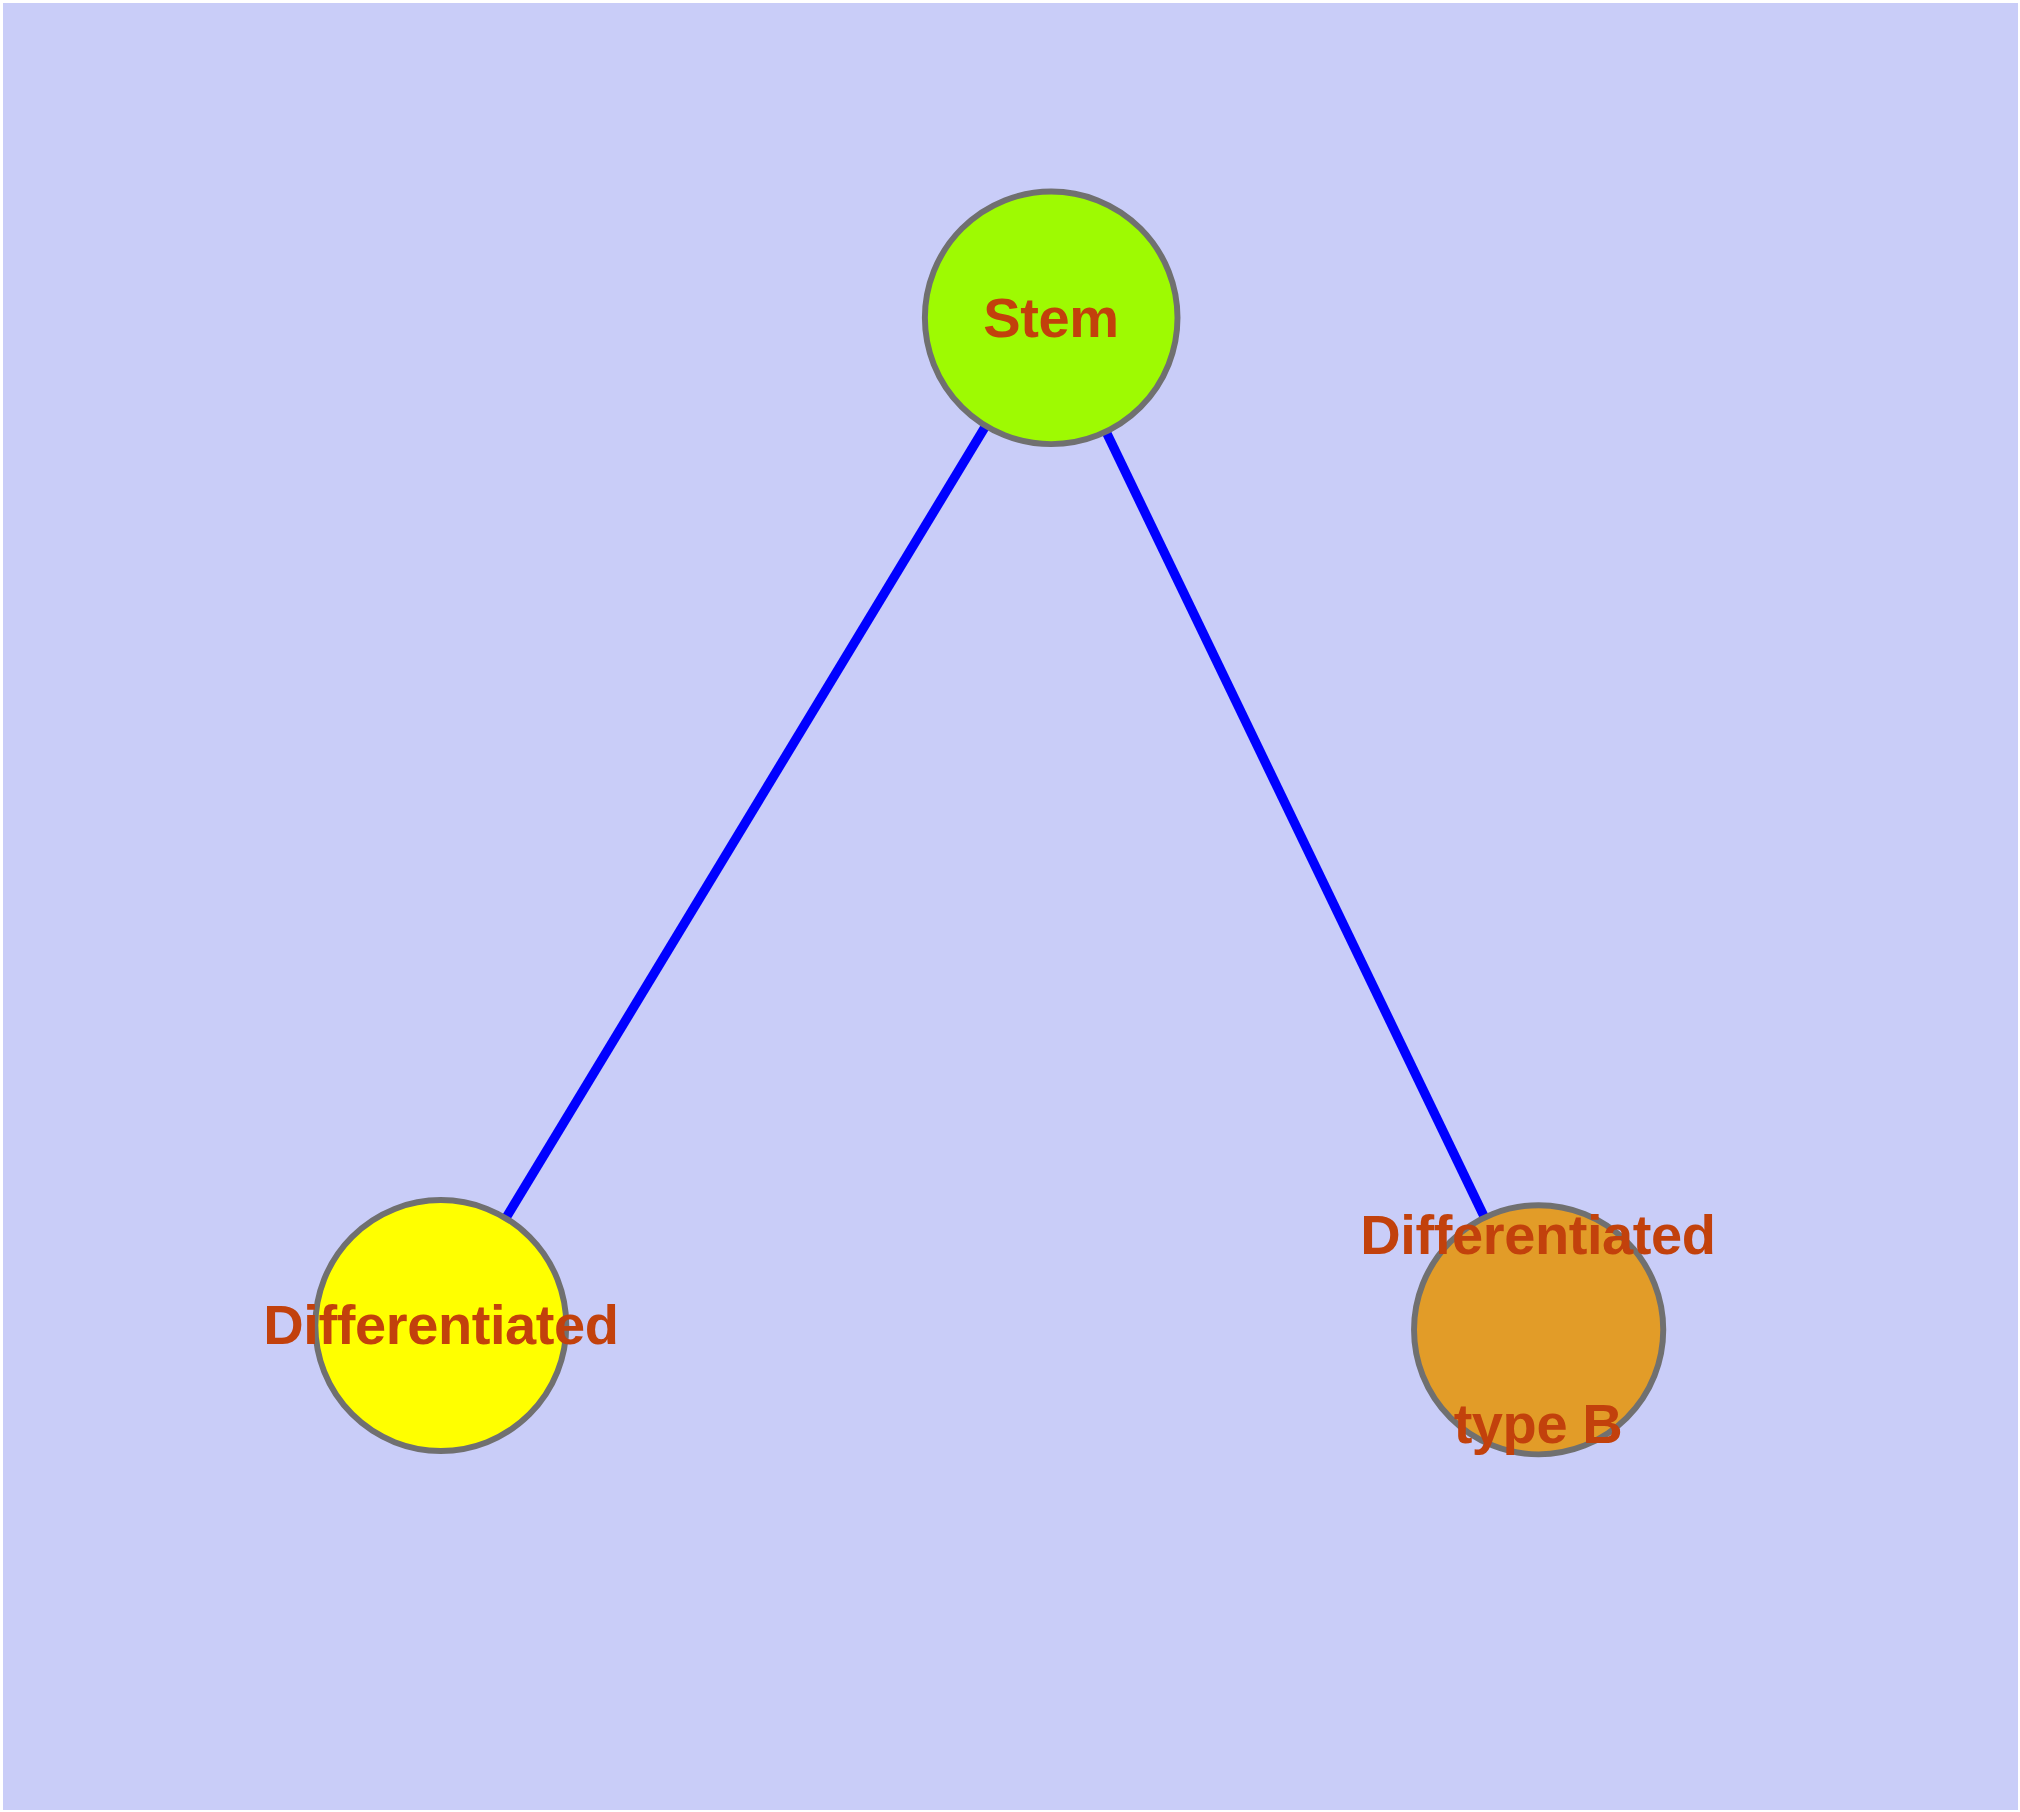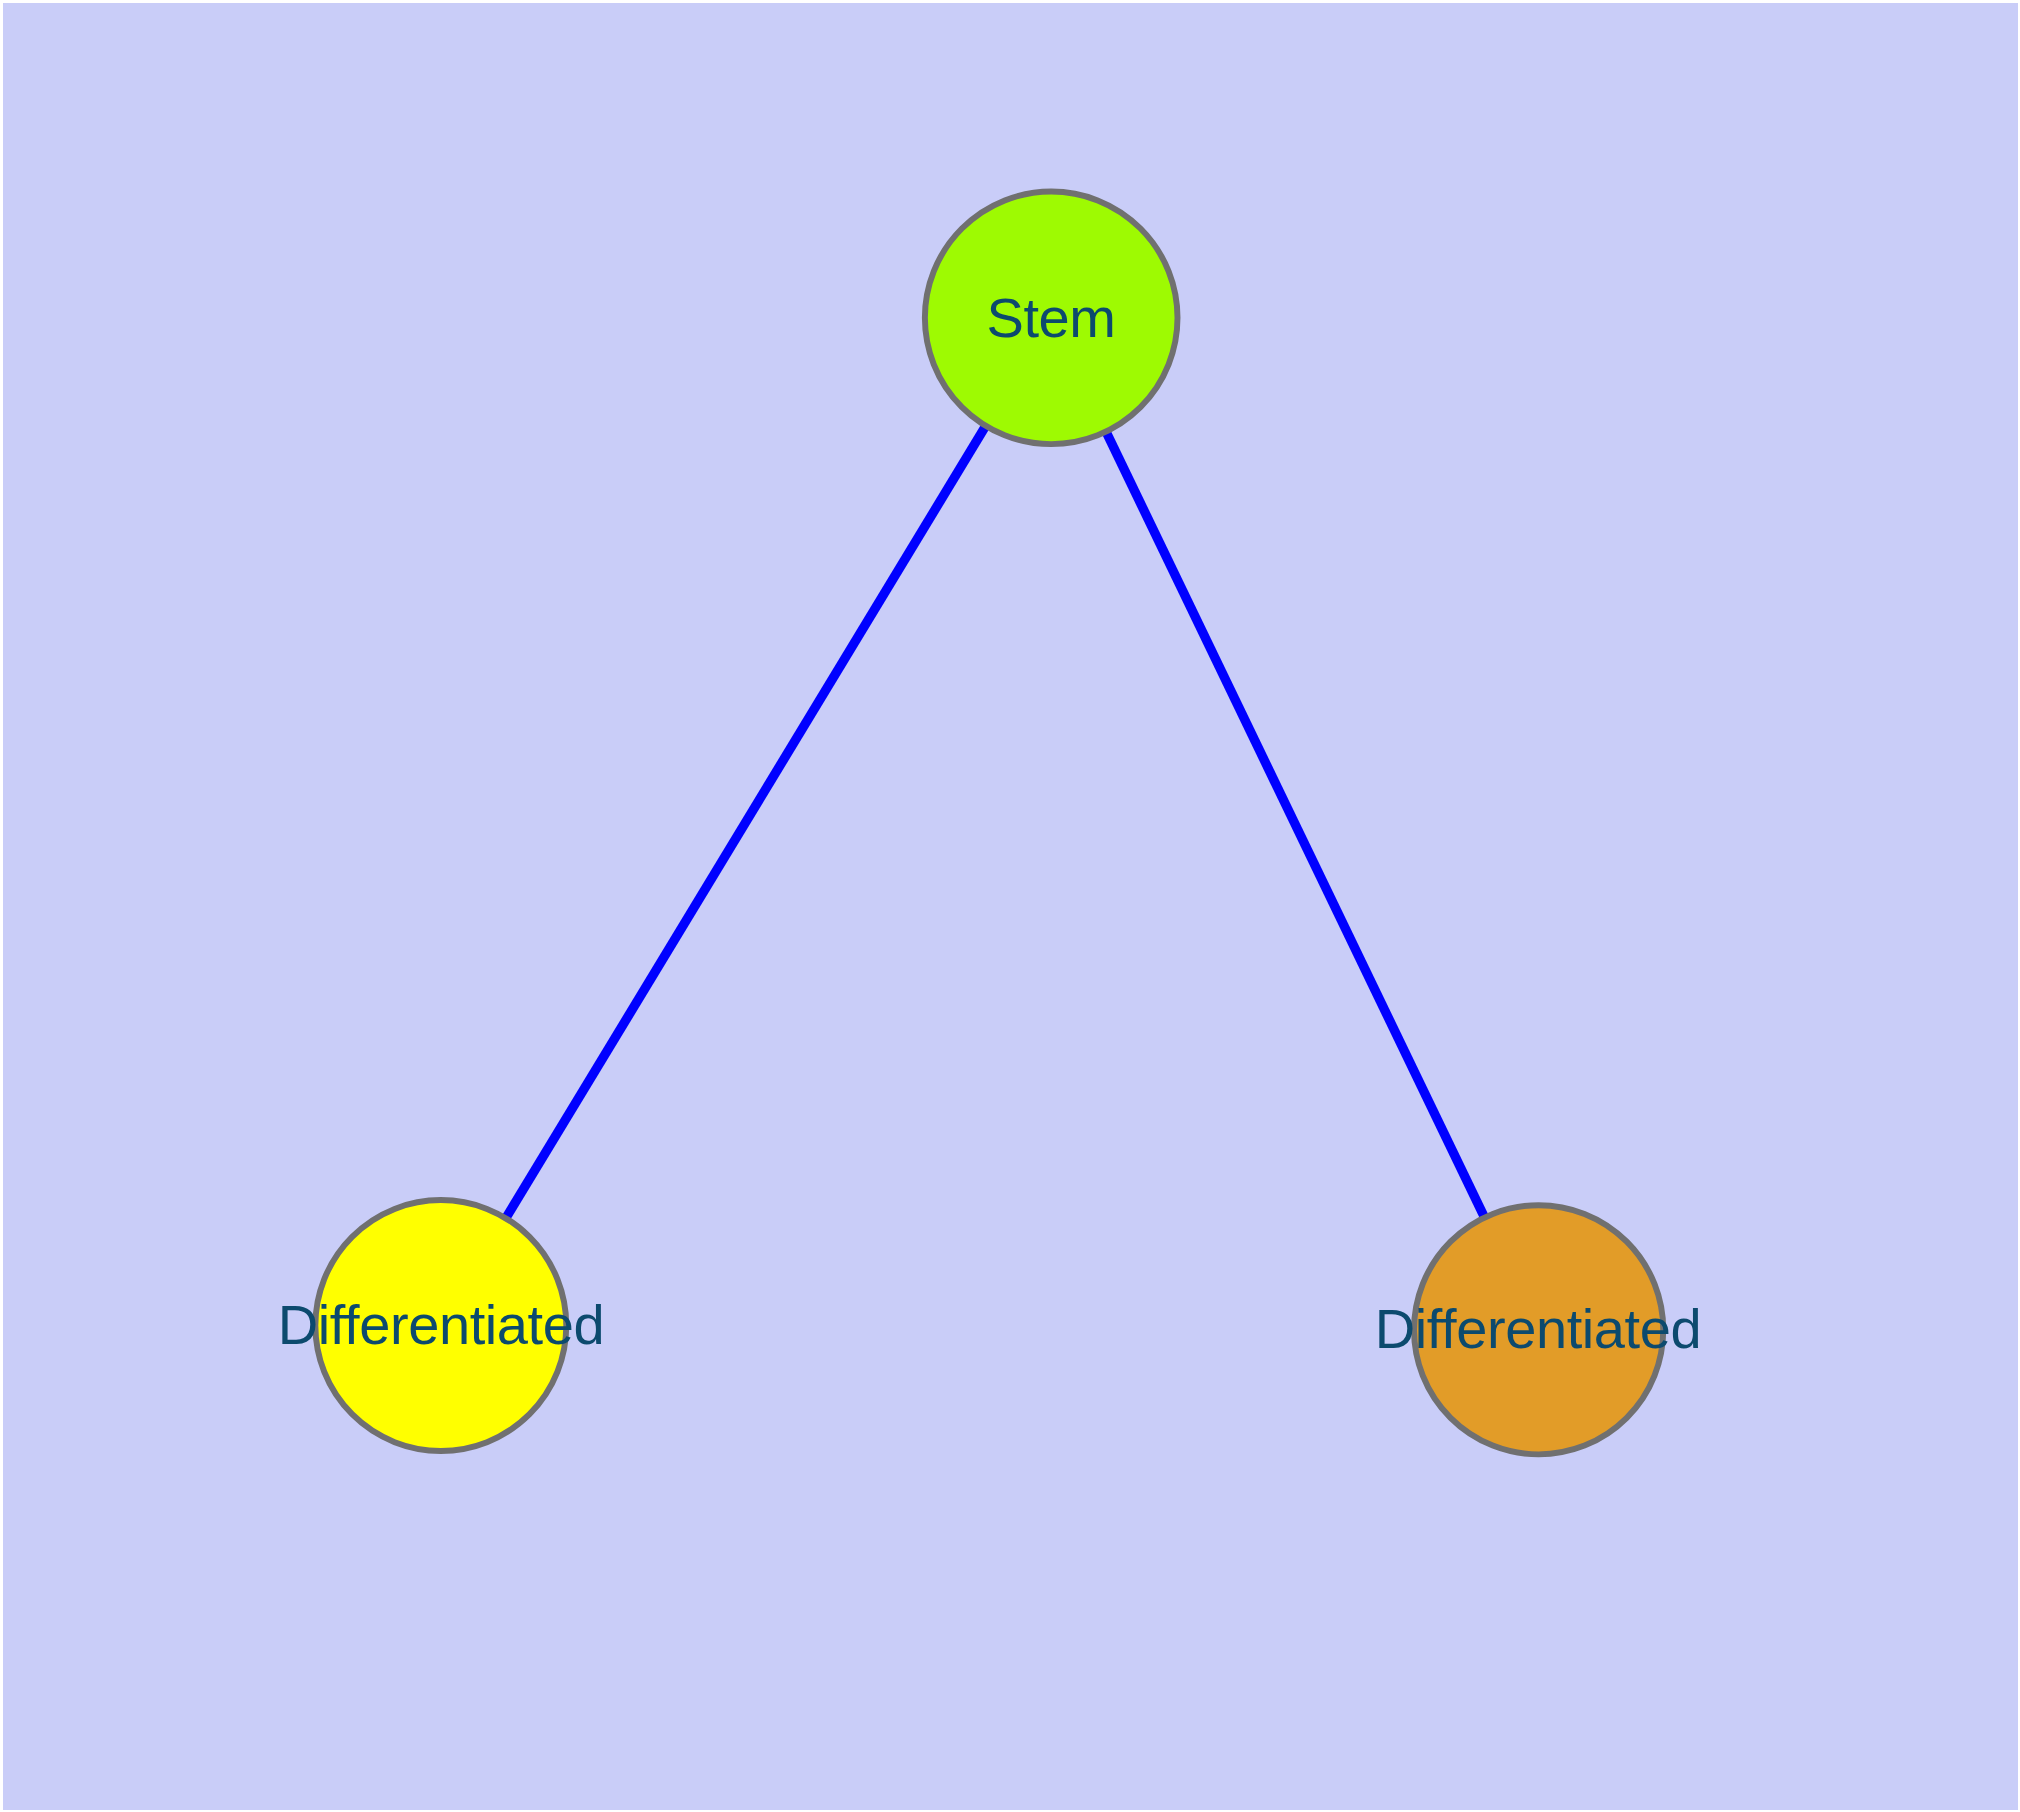--- a/index.html
+++ b/index.html
@@ -28,22 +28,22 @@
     position: absolute;
     left: 0;
     top: 0;
     width: 2021px;
     height: 1812px;
     display: block;
   }
   .node-label {
     position: absolute;
     text-align: center;
-    color: #0c4a6e;
-    font-weight: normal;
+    color: #c2410c;
+    font-weight: bold;
     line-height: 1.12;
     white-space: pre;
     transform: translate(-50%, -50%);
     pointer-events: none;
     letter-spacing: -0.4px;
   }
 </style>
 </head>
 <body>
 
@@ -63,15 +63,16 @@
   </svg>
 
   <div class="node-label" style="left:1051px; top:318px; font-size:56px;">Stem</div>
 
   <div class="node-label" style="left:441px; top:1326px; font-size:56px;">
     <div>Differentiated</div>
   </div>
 
   <div class="node-label" style="left:1538px; top:1330px; font-size:56px;">
     <div>Differentiated</div>
+    <div>type B</div>
   </div>
 </div>
 
 
 </body></html>

